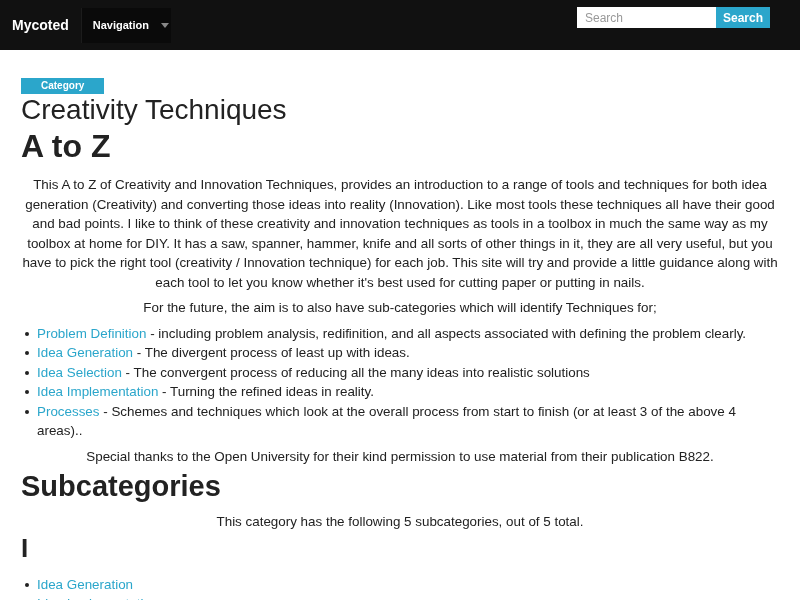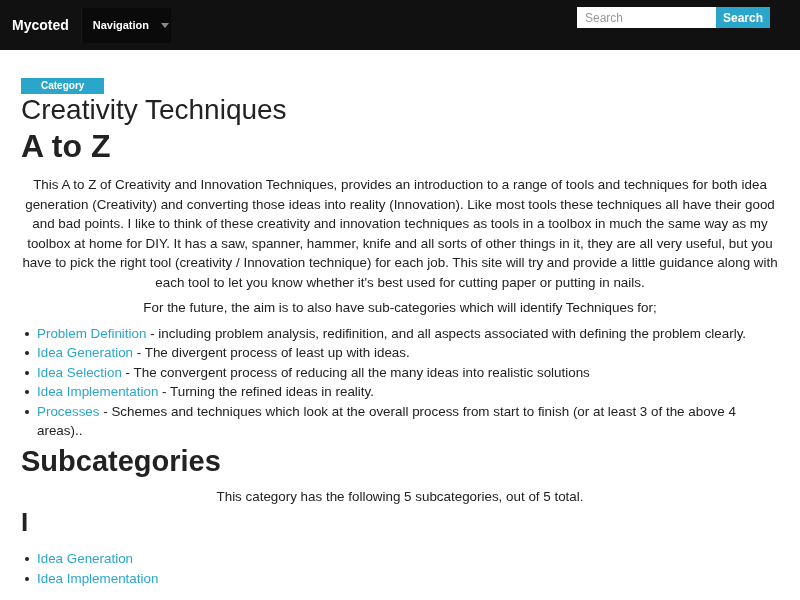--- a/index.html
+++ b/index.html
@@ -65,20 +65,21 @@
       <a>Idea Selection</a><span> - The convergent process of reducing all the many ideas into realistic solutions</span>
     </li>
     <li>
       <a>Idea Implementation</a><span> - Turning the refined ideas in reality.</span>
     </li>
     <li>
       <a>Processes</a><span> - Schemes and techniques which look at the overall process from start to finish (or at least 3 of the above 4 areas)..</span>
     </li>
   </ul>
 
+  <p class="thanks">Special thanks to the Open University for their kind permission to use material from their publication B822.</p>
   <h2 class="subcat">Subcategories</h2>
   <p class="subcount">This category has the following 5 subcategories, out of 5 total.</p>
   <h3 class="letter">I</h3>
 
   <ul class="sublist">
     <li><a>Idea Generation</a></li>
     <li><a>Idea Implementation</a></li>
 
   </ul>
 </div>

